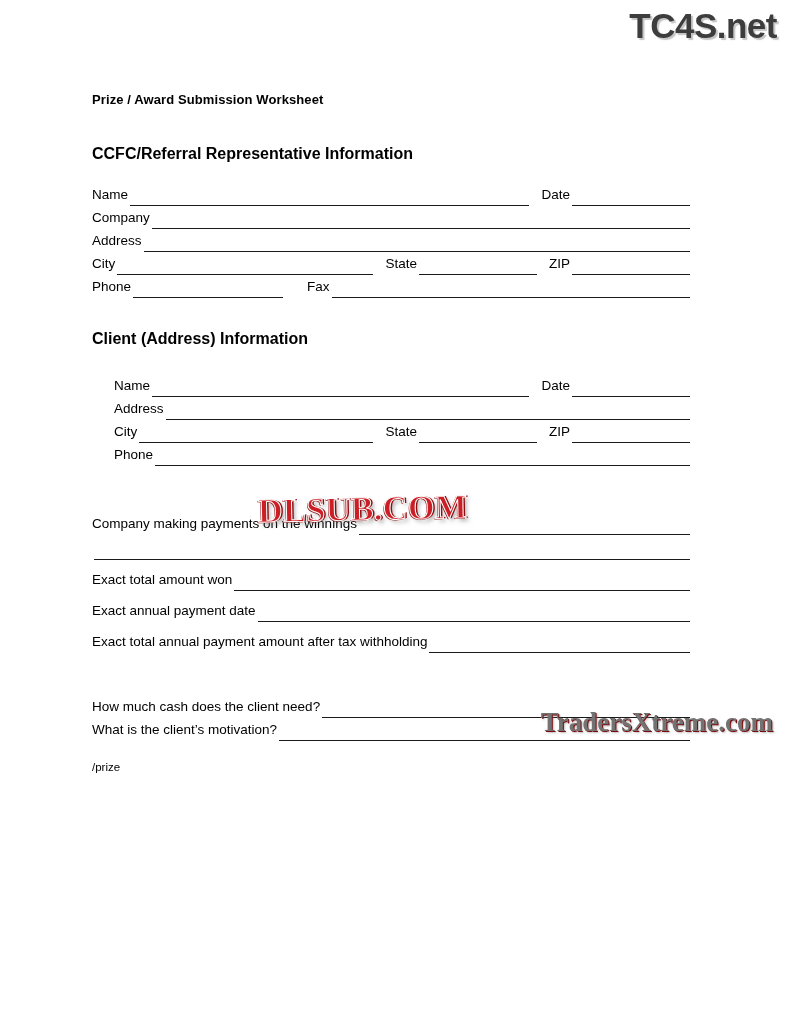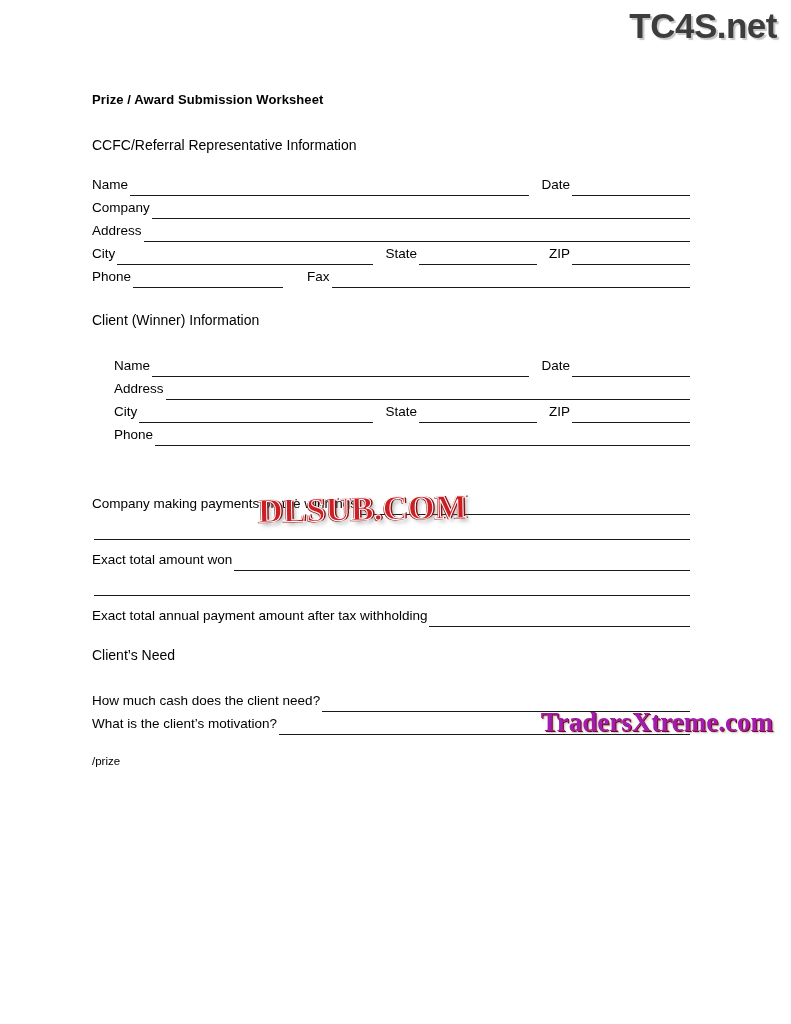--- a/index.html
+++ b/index.html
@@ -33,21 +33,21 @@
   }
 
   
   .brand-bottom {
     position: absolute;
     bottom: 14px;
     right: 18px;
     font-family: "Liberation Serif", serif;
     font-weight: bold;
     font-size: 27px;
-    color: #a21caf;
+    color: #737373;
     text-shadow: 1px 1px 0 #7a0c10, 2px 2px 2px rgba(120,120,120,0.5);
   }
 
   
   .stamp {
     position: absolute;
     left: 258px;
     top: 490px;
     font-family: "Liberation Serif", serif;
     font-weight: bold;
@@ -73,23 +73,23 @@
 
   .doc-title {
     text-align: left;
     font-size: 13px;
     font-weight: bold;
     margin-top: 92px;
     letter-spacing: 0.1px;
   }
 
   .section-head {
-    font-size: 14px;
-    font-weight: normal;
-    margin-top: 4px;
+    font-size: 16px;
+    font-weight: bold;
+    margin-top: 12px;
   }
 
   
   .row {
     display: flex;
     align-items: flex-end;
     font-size: 13.5px;
     line-height: 23px;
     white-space: nowrap;
     justify-content: space-between;
@@ -166,21 +166,21 @@
     <div class="row">
       <span class="lbl">Phone</span>
       <span class="fill w-lg"></span>
       <span class="gap-md"></span>
       <span class="lbl">Fax</span>
       <span class="fill"></span>
     </div>
 
     <div class="spacer-20"></div>
 
-    <div class="section-head">Client (Winner) Information</div>
+    <div class="section-head">Client (Address) Information</div>
     <div class="spacer-26"></div>
 
     <div class="row indent">
       <span class="lbl">Name</span>
       <span class="fill"></span>
       <span class="gap-sm"></span>
       <span class="lbl">Date</span>
       <span class="fill w-md"></span>
     </div>
 
@@ -223,33 +223,33 @@
     <div class="spacer-8"></div>
 
     <div class="row">
       <span class="lbl">Exact total amount won</span>
       <span class="fill"></span>
     </div>
 
     <div class="spacer-8"></div>
 
     <div class="row">
+      <span class="lbl">Exact annual payment date</span>
       <span class="fill"></span>
     </div>
 
     <div class="spacer-8"></div>
 
     <div class="row">
       <span class="lbl">Exact total annual payment amount after tax withholding</span>
       <span class="fill"></span>
     </div>
 
     <div class="spacer-16"></div>
 
-    <div class="section-head">Client’s Need</div>
     <div class="spacer-26"></div>
 
     <div class="row">
       <span class="lbl">How much cash does the client need?</span>
       <span class="fill"></span>
     </div>
 
     <div class="row">
       <span class="lbl">What is the client’s motivation?</span>
       <span class="fill"></span>

